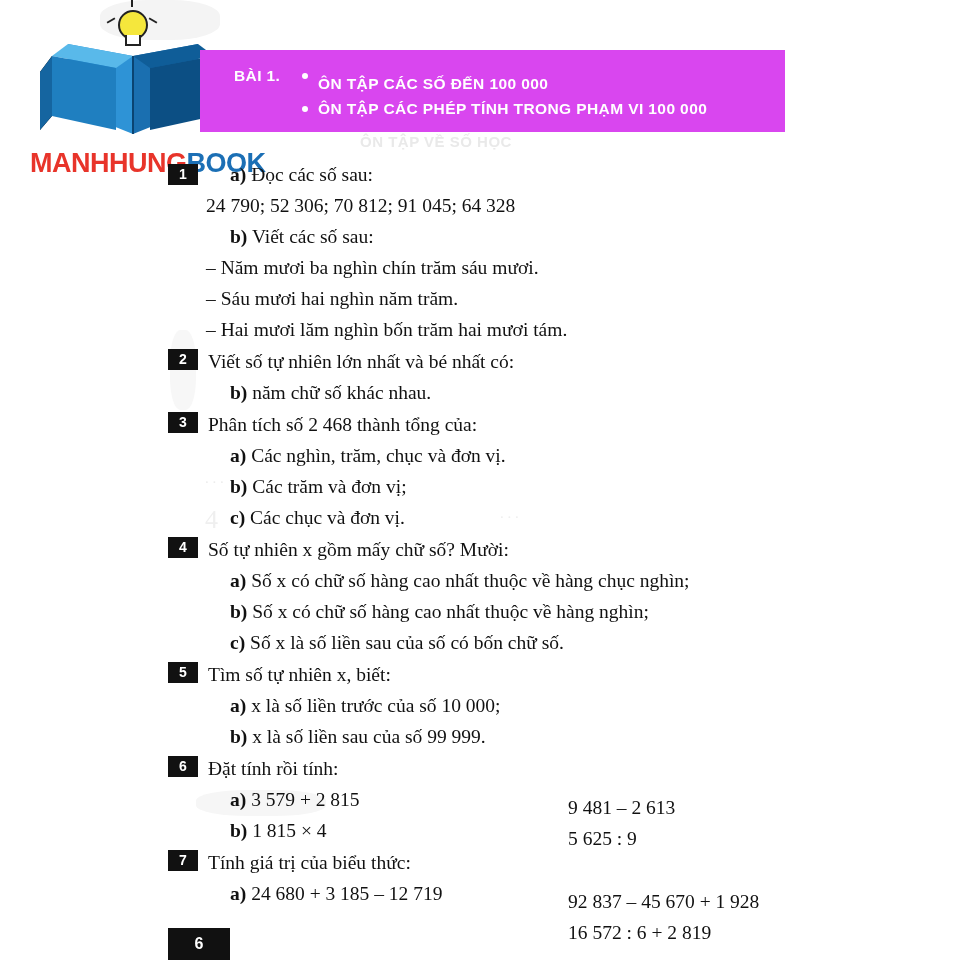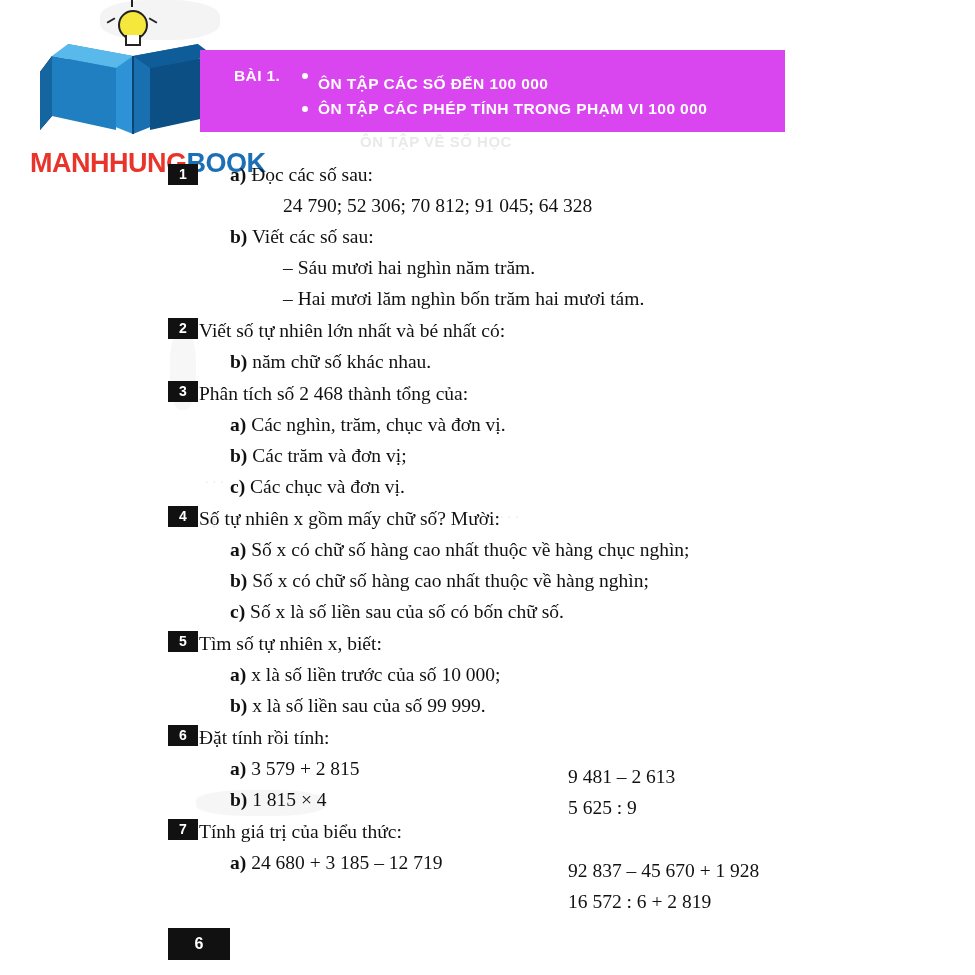--- a/index.html
+++ b/index.html
@@ -182,32 +182,32 @@
     height: 21px;
     background: #111111;
     color: #ffffff;
     font-family: "Liberation Sans", sans-serif;
     font-weight: bold;
     font-size: 14px;
     text-align: center;
     line-height: 21px;
   }
   .ex-head {
-    margin-left: 31px;
+    margin-left: 40px;
     font-size: 19.5px;
     line-height: 30px;
     white-space: nowrap;
   }
   .sub {
     margin-left: 62px;
     font-size: 19.5px;
     line-height: 31px;
     white-space: nowrap;
   }
-  .sub.deeper { margin-left: 115px; }
+  .sub.deeper { margin-left: 38px; }
   .lbl { font-weight: bold; }
   .dash { letter-spacing: 0; }
   .two-col {
     margin-left: 62px;
     font-size: 19.5px;
     line-height: 31px;
     white-space: nowrap;
     position: relative;
   }
   .two-col .right {
@@ -306,20 +306,24 @@
     </div>
     <div class="sub deeper">
       <span>24 790; 52 306; 70 812; 91 045; 64 328</span>
     </div>
     <div class="sub">
       <span class="lbl">b)</span>
       <span>Viết các số sau:</span>
     </div>
     <div class="sub deeper">
       <span class="dash">–</span>
+      <span>Năm mươi ba nghìn chín trăm sáu mươi.</span>
+    </div>
+    <div class="sub deeper">
+      <span class="dash">–</span>
       <span>Sáu mươi hai nghìn năm trăm.</span>
     </div>
     <div class="sub deeper">
       <span class="dash">–</span>
       <span>Hai mươi lăm nghìn bốn trăm hai mươi tám.</span>
     </div>
   </div>
 
   <div class="ex">
     <div class="num-box">2</div>

